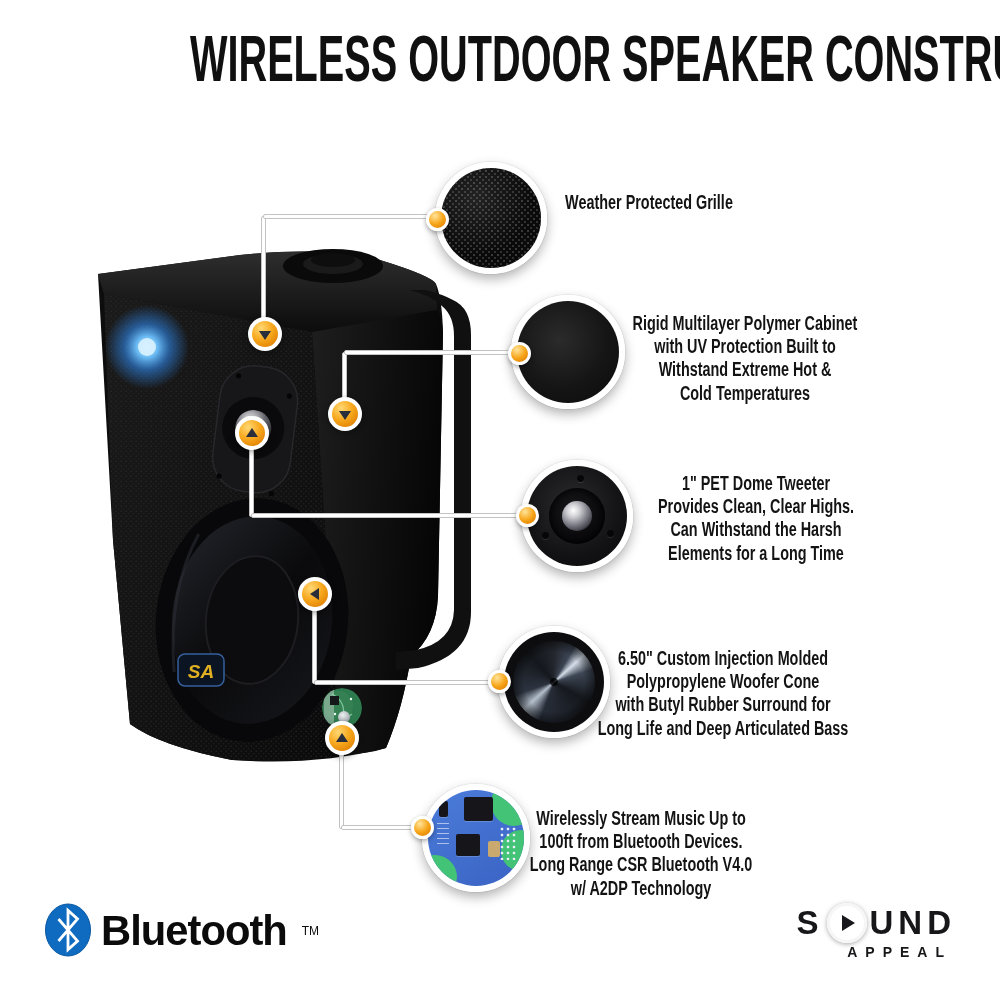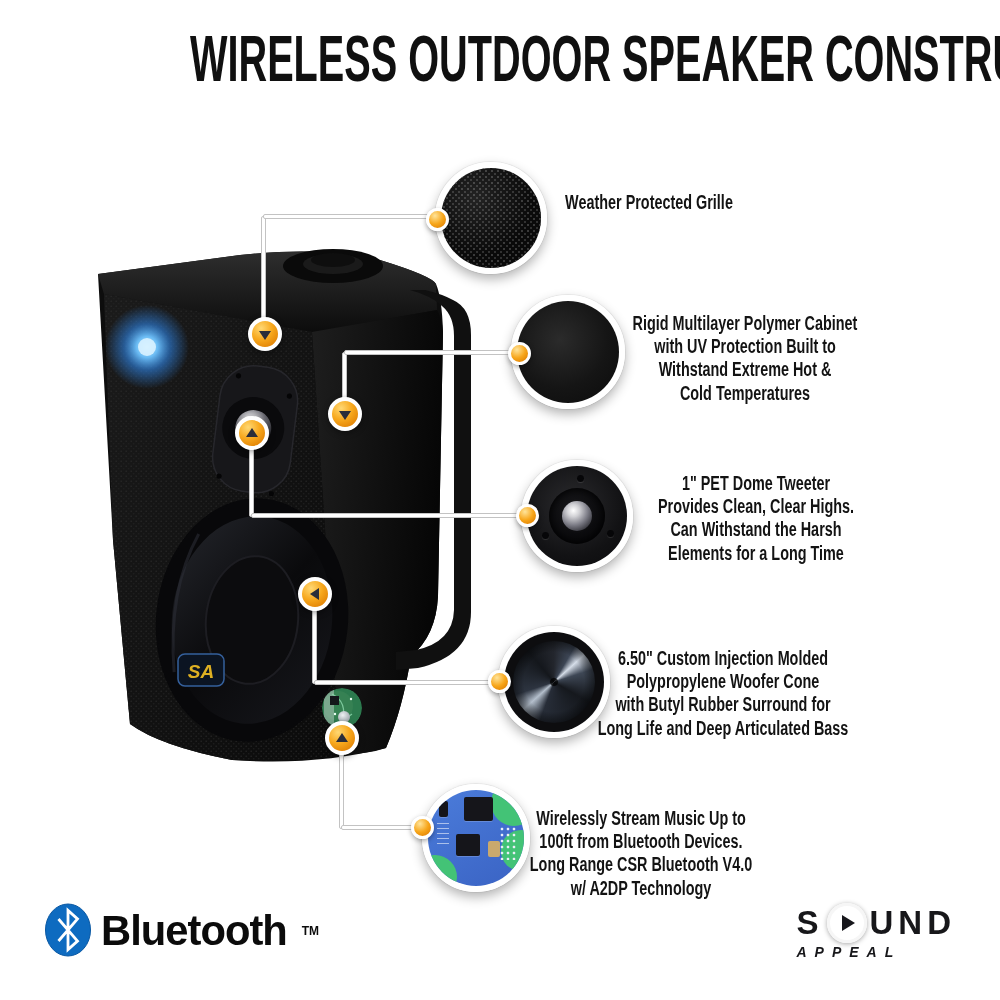--- a/index.html
+++ b/index.html
@@ -72,32 +72,32 @@
   }
   .c5-bg { background:linear-gradient(150deg, #4b7cda, #3a63c4); }
   .c5-green { position:absolute; border-radius:50%; background:#43c376; }
   .chip { position:absolute; background:#15151a; border-radius:2px; box-shadow:0 1px 0 rgba(255,255,255,.18); }
   .c5-pads { position:absolute; background-image:radial-gradient(#e9eef8 1.1px, transparent 1.7px); background-size:6px 6px; }
   .c5-tan { position:absolute; background:#c9a96d; border-radius:2px; }
   .c5-marks { position:absolute; background-image:linear-gradient(rgba(255,255,255,.85) 1.2px, transparent 1.2px); background-size:100% 5px; opacity:.65; }
   
   .bt-logo { position:absolute; left:44px; top:902px; display:flex; align-items:center; gap:9px; z-index:3; }
   .bt-text { font-size:43px; font-weight:bold; color:#0b0b0b; letter-spacing:-1px; line-height:56px; transform:scaleX(.97); transform-origin:0 0; }
-  .bt-tm { font-size:12px; font-weight:bold; color:#0b0b0b; margin-top:2px; }
+  .bt-tm { font-size:12px; font-weight:normal; color:#0b0b0b; margin-top:2px; }
   .sa-logo { position:absolute; right:44px; top:903px; z-index:3; }
   .sa-row { display:flex; align-items:center; font-size:33px; font-weight:bold; letter-spacing:5px; color:#17171a; }
   .sa-play {
     width:34px; height:34px; border-radius:50%; margin:0 3px;
     border:3px solid #f6f6f6;
     background:radial-gradient(circle at 38% 30%, #ffe07a, #ffb center, #f9ae12 45%, #ef8d00 90%);
     box-shadow:0 1px 5px rgba(0,0,0,.35);
     display:flex; align-items:center; justify-content:center;
   }
   .sa-play .tri-right { width:0; height:0; border-top:8px solid transparent; border-bottom:8px solid transparent; border-left:13px solid #17171c; margin-left:4px; }
-  .sa-appeal { font-size:14px; font-weight:bold; letter-spacing:8px; color:#17171a; margin-top:1px; padding-right:4px;font-style:italic; }
+  .sa-appeal { text-align:right; font-size:14px; font-weight:bold; letter-spacing:8px; color:#17171a; margin-top:1px; padding-right:4px; }
 </style>
 </head>
 <body>
 
 <div id="stage">
 
   <div class="title">WIRELESS OUTDOOR SPEAKER CONSTRUCTION</div>
 
   <svg style="position:absolute;left:80px;top:240px;z-index:1;" width="400" height="560" viewBox="0 0 400 560">
     <defs>

